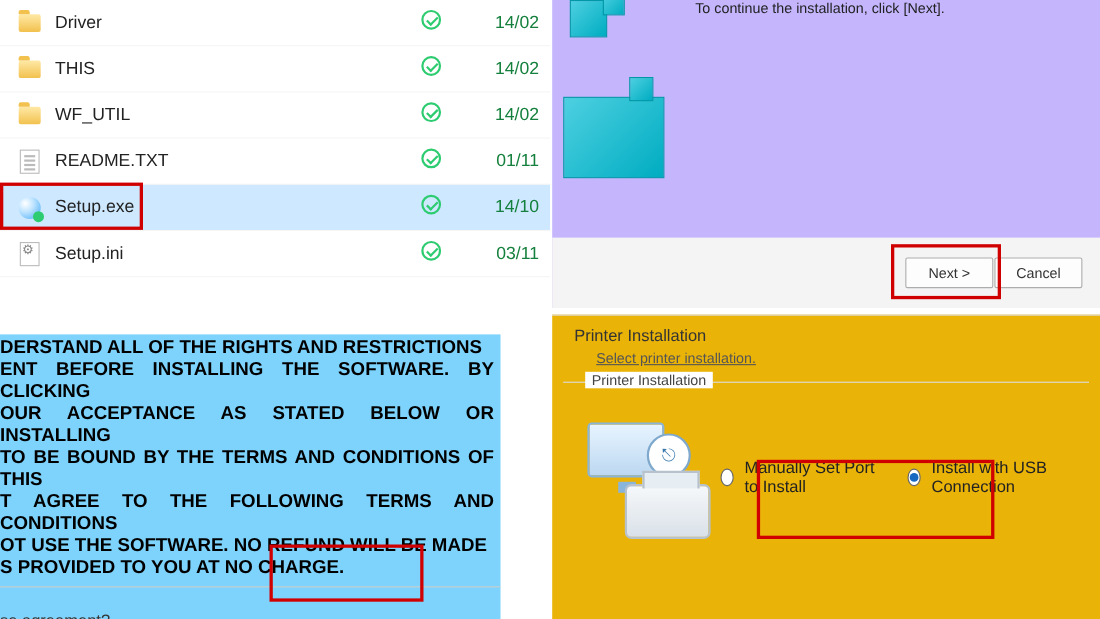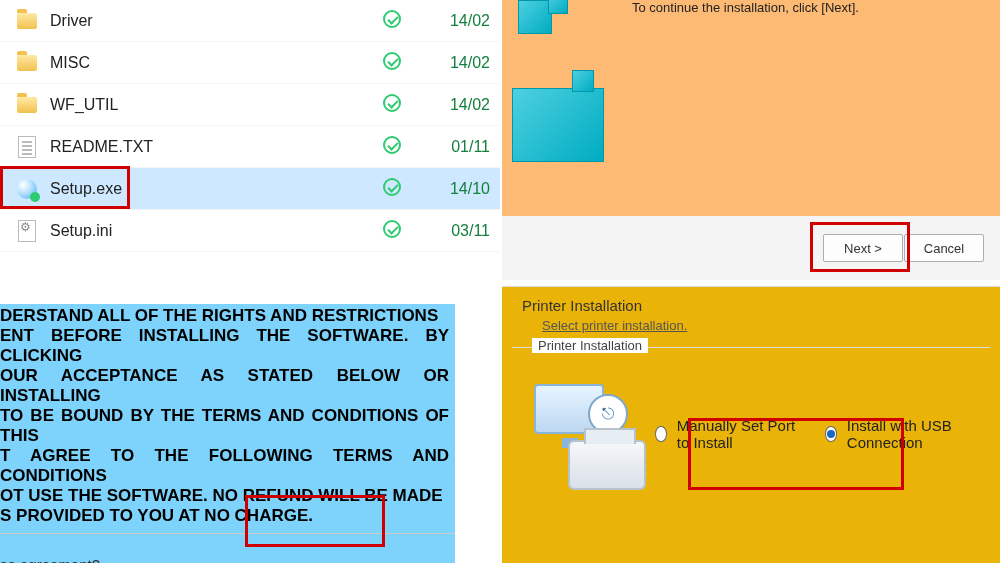--- a/index.html
+++ b/index.html
@@ -53,21 +53,21 @@
 
   
   .chk { display:inline-block; width:18px; height:18px; border:2px solid #2ecc71; border-radius:50%; position:relative; }
   .chk::after { content:""; position:absolute; left:3px; top:4px; width:8px; height:4px; border-left:2px solid #2ecc71; border-bottom:2px solid #2ecc71; transform:rotate(-45deg); }
 
   
   .welcome-pane {
     position: absolute;
     left: 502px; top: 0;
     width: 498px; height: 280px;
-    background: #fdba74;
+    background: #c4b5fd;
   }
   .welcome-text {
     position:absolute; left:130px; top:0; font-size:13px; color:#222;
   }
   .cube-art {
     position:absolute; left:6px; top:0; width:120px; height:200px;
   }
   .cube { position:absolute; background:linear-gradient(135deg,#4dd0e1,#00acc1); border:1px solid #0097a7; }
   .welcome-btnbar {
     position:absolute; left:0; top:216px; width:498px; height:64px; background:#f4f4f4;
@@ -133,21 +133,21 @@
         <span class="ico-folder"></span>
       </span>
     <span class="file-name">Driver</span>
     <span class="file-status"><span class="chk"></span></span>
     <span class="file-date">14/02</span>
   </div>
   <div class="file-row">
     <span class="file-icon">
         <span class="ico-folder"></span>
       </span>
-    <span class="file-name">MISC</span>
+    <span class="file-name">THIS</span>
     <span class="file-status"><span class="chk"></span></span>
     <span class="file-date">14/02</span>
   </div>
   <div class="file-row">
     <span class="file-icon">
         <span class="ico-folder"></span>
       </span>
     <span class="file-name">WF_UTIL</span>
     <span class="file-status"><span class="chk"></span></span>
     <span class="file-date">14/02</span>

